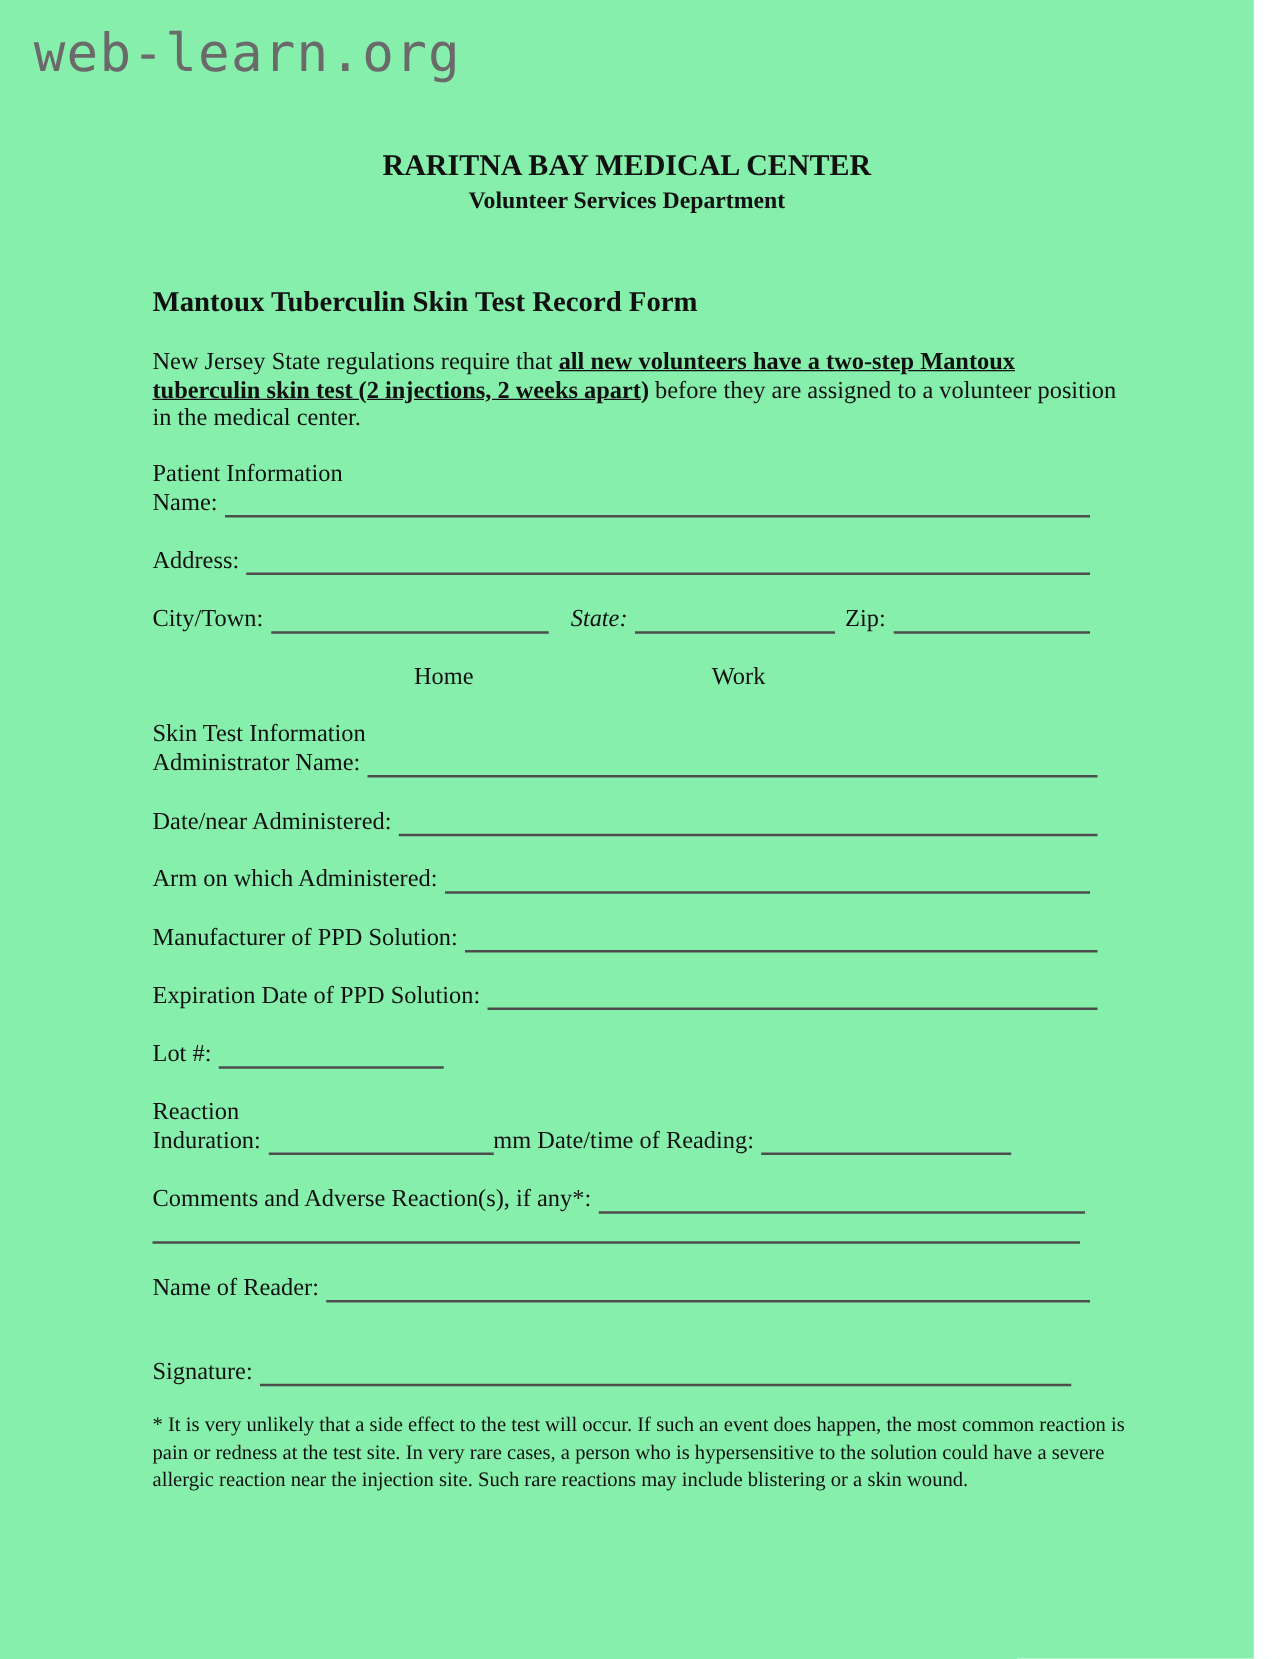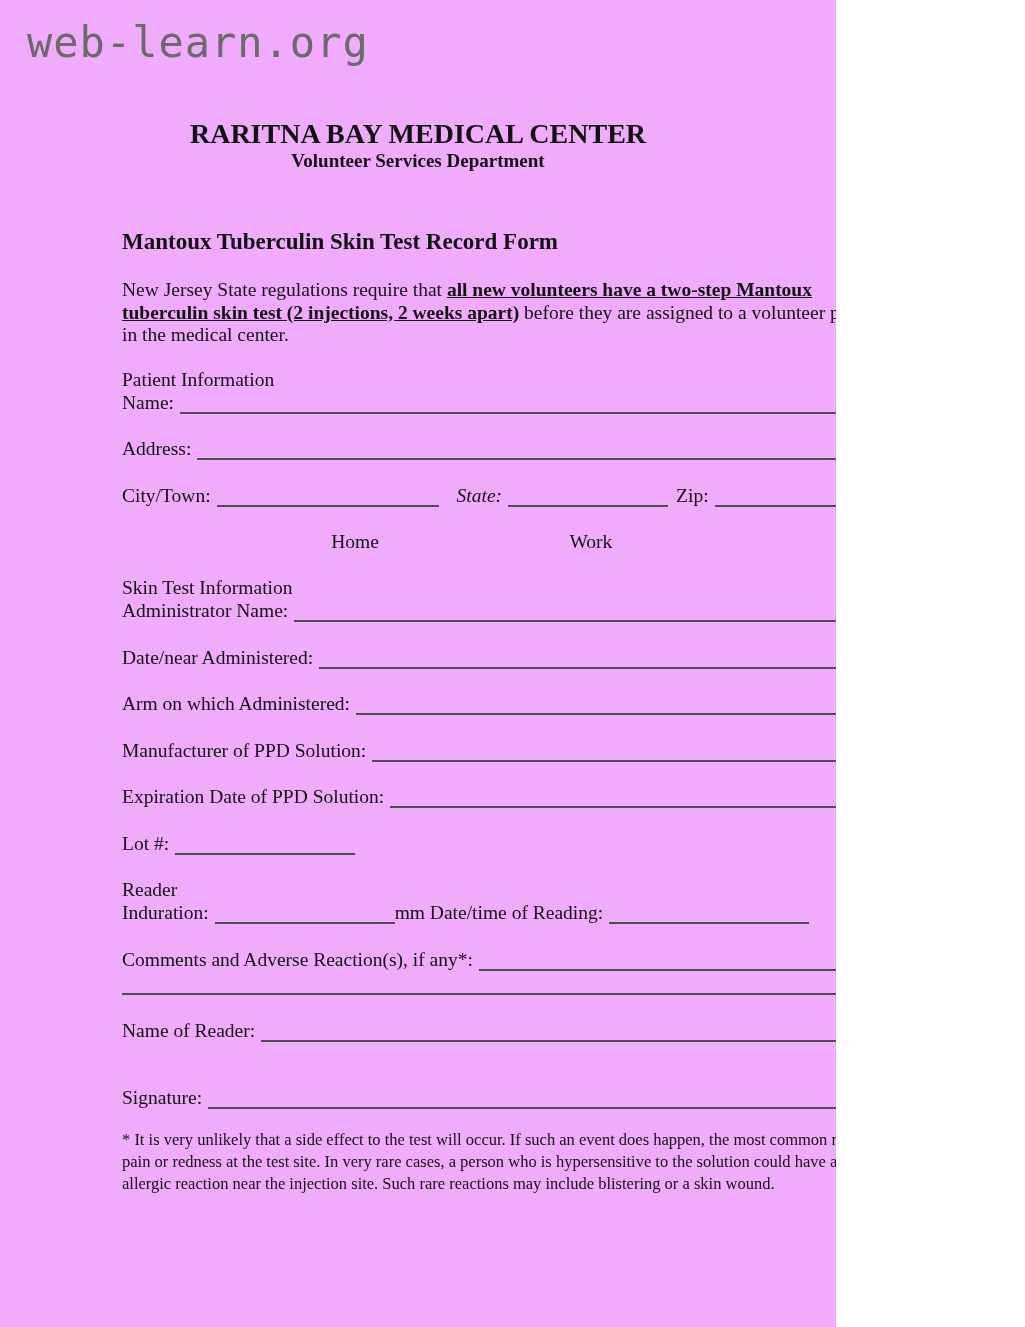--- a/index.html
+++ b/index.html
@@ -1,21 +1,21 @@
 <!DOCTYPE html>
 <html><head>
 <meta charset="utf-8">
 <style>
   * { box-sizing: border-box; }
   html, body { margin: 0; padding: 0; background: #ffffff; }
   .page {
     position: relative;
-    width: 836px;
+    width: 1003px;
     height: 1327px;
-    background: #f0abfc;
+    background: #86efac;
     font-family: "Liberation Serif", serif;
     color: #111111;
     overflow: hidden;
   }
   .watermark {
     position: absolute;
     left: 27px;
     top: 20px;
     font-family: "DejaVu Sans Mono", monospace;
     font-size: 42px;
@@ -24,21 +24,21 @@
     letter-spacing: 1px;
   }
   .header {
     position: absolute;
     top: 120px;
     left: 0;
     width: 100%;
     text-align: center;
     font-weight: bold;
   }
-  .header .org  { font-size: 28px; line-height: 27px; text-align: center; }
+  .header .org  { font-size: 24px; line-height: 27px; text-align: center; }
   .header .dept { font-size: 19px; line-height: 27px; }
   .content {
     position: absolute;
     left: 122px;
     top: 228px;
     width: 780px;
     font-size: 19.5px;
     line-height: 23px;
   }
   .form-title {
@@ -169,21 +169,21 @@
     <div class="row">
       <span class="label">Expiration Date of PPD Solution:</span>
       <span class="blank grow mr-sm"></span>
     </div>
 
     <div class="row">
       <span class="label">Lot #:</span>
       <span class="blank w-lot"></span>
     </div>
 
-    <div class="section-heading gap-results">Reader</div>
+    <div class="section-heading gap-results">Reaction</div>
 
     <div class="row">
       <span class="label">Induration:</span>
       <span class="blank w-indur"></span>
       <span>mm Date/time of Reading:</span>
       <span class="blank w-read" style="margin-left:6px;"></span>
     </div>
 
     <div class="row tight">
       <span class="label">Comments and Adverse Reaction(s), if any*:</span>

